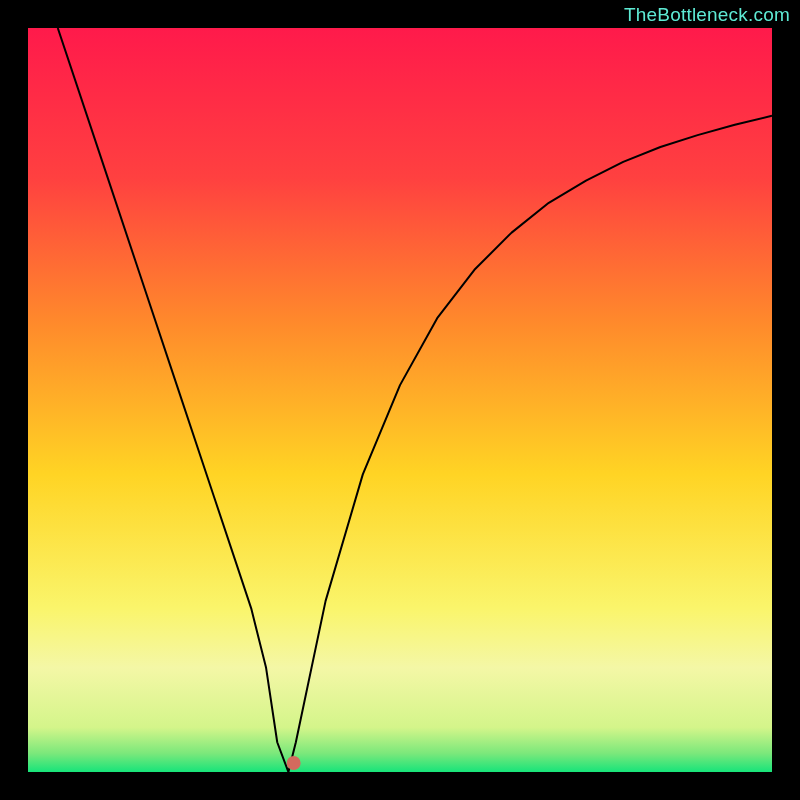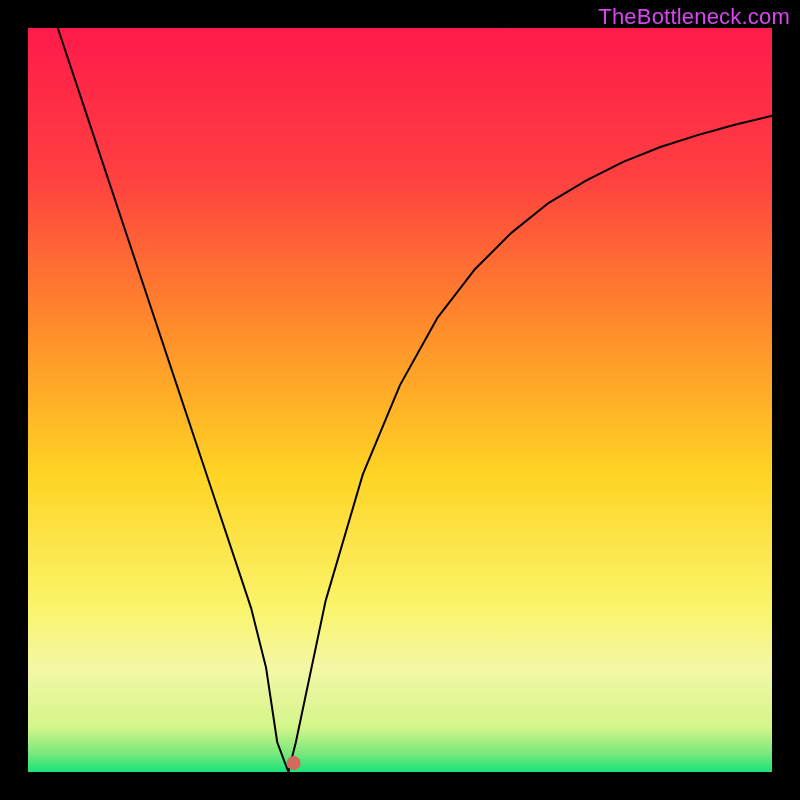--- a/index.html
+++ b/index.html
@@ -13,22 +13,22 @@
   }
   .wrap {
     position: relative;
     width: 800px;
     height: 800px;
   }
   .watermark {
     position: absolute;
     top: 4px;
     right: 10px;
-    color: #d946ef;
-    font-size: 22px;
+    color: #5eead4;
+    font-size: 19px;
     font-weight: 400;
     letter-spacing: 0.2px;
     z-index: 10;
   }
   .plot-frame {
     position: absolute;
     left: 28px;
     top: 28px;
     width: 744px;
     height: 744px;

